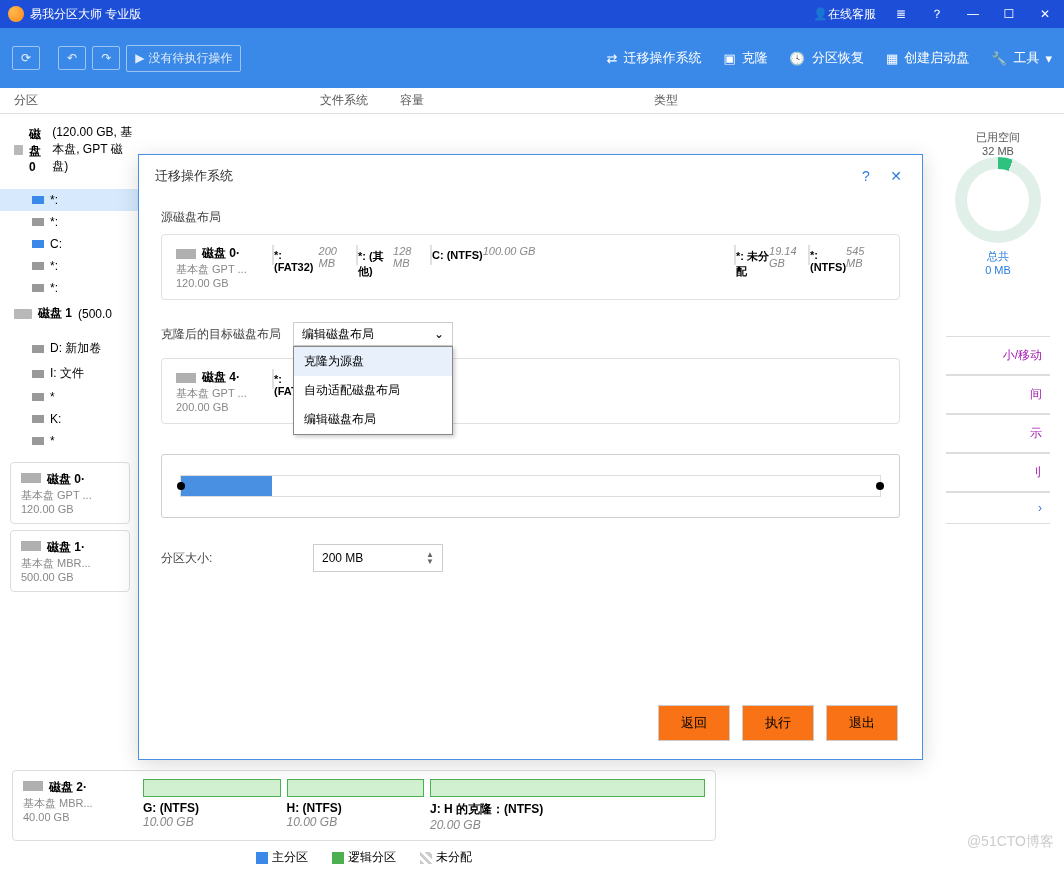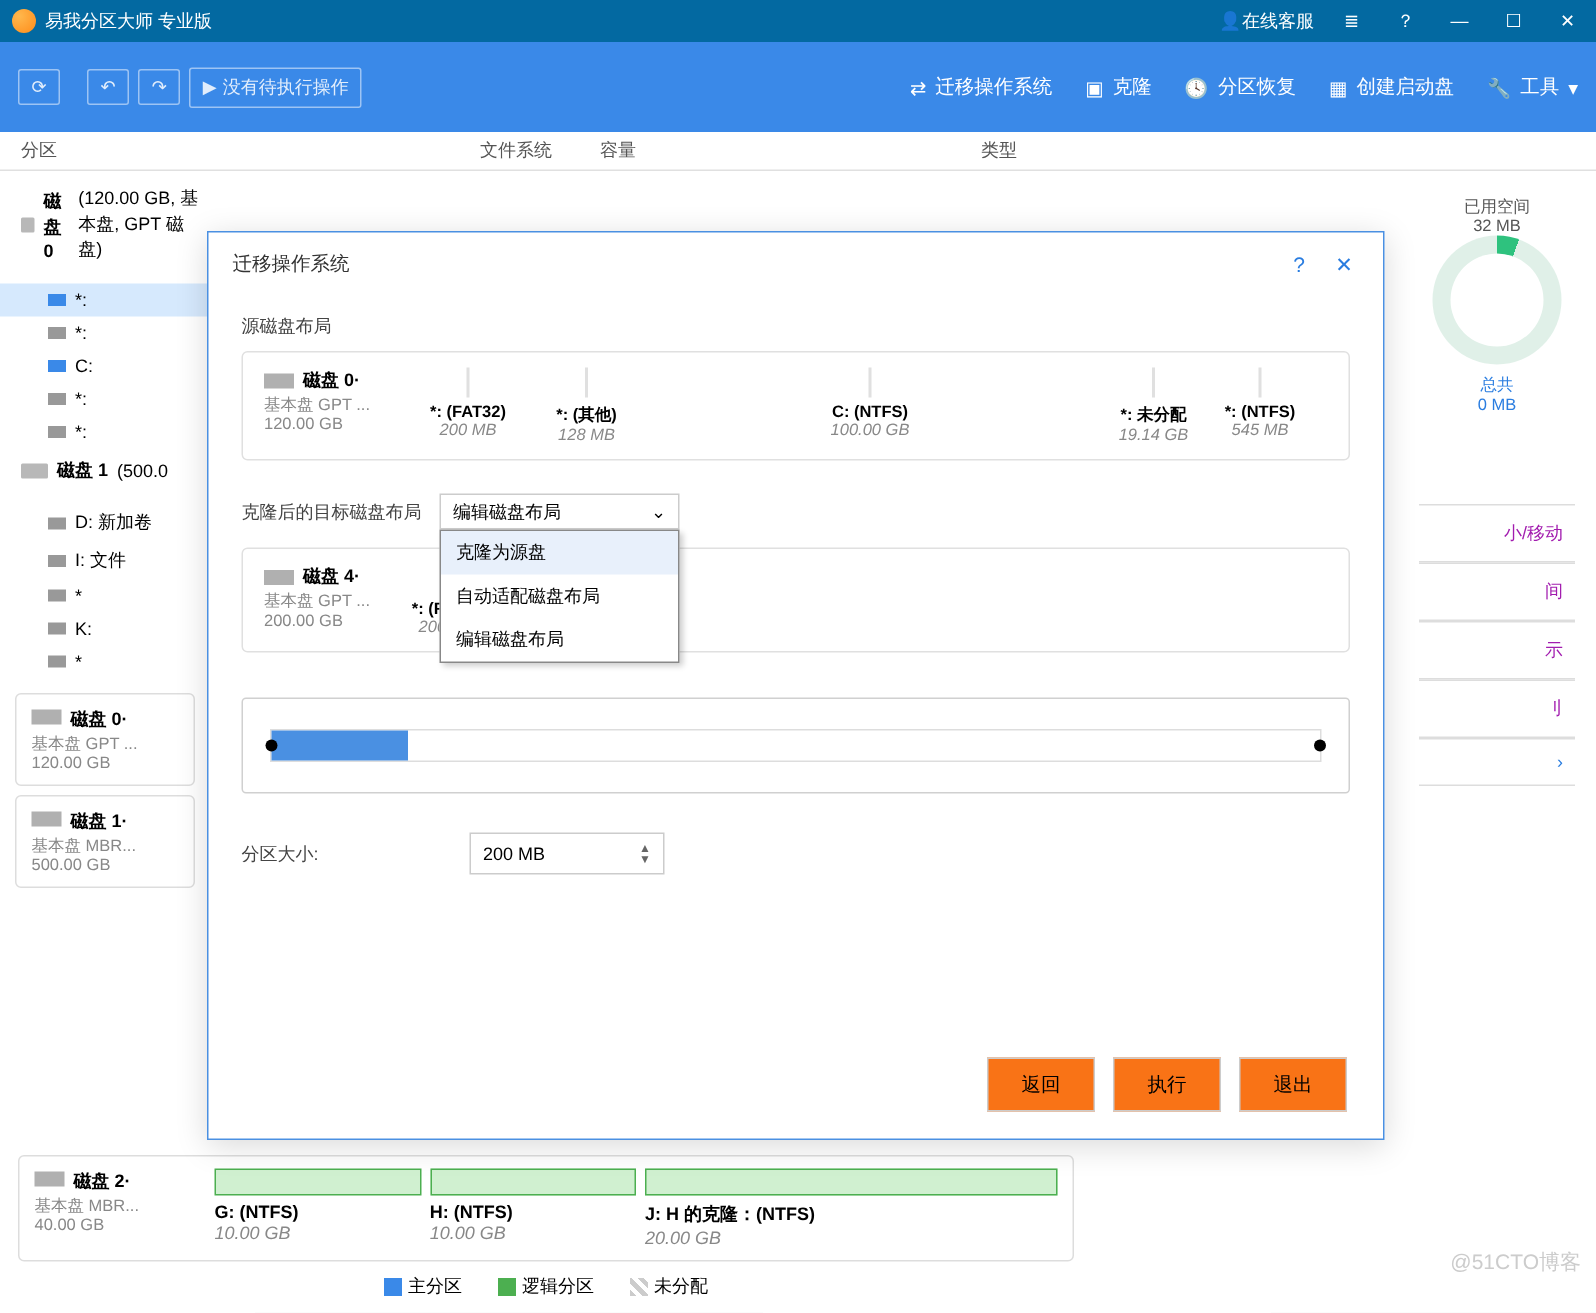--- a/index.html
+++ b/index.html
@@ -1,17 +1,17 @@
 <!DOCTYPE html>
 <html><head>
 <meta charset="utf-8">
 <style>
 * { box-sizing: border-box; margin: 0; padding: 0; }
 body { font-family: "Microsoft YaHei", sans-serif; font-size: 12px; background: #f5f5f5; width: 1064px; height: 875px; overflow: hidden; position: relative; }
-.titlebar { background: #0369a1; height: 28px; display: flex; align-items: center; color: #fff; padding: 0 8px; }
+.titlebar { background: #1d4ed8; height: 28px; display: flex; align-items: center; color: #fff; padding: 0 8px; }
 .titlebar .logo { width: 16px; height: 16px; border-radius: 50%; background: radial-gradient(circle at 30% 30%, #ffb84d, #ff8c1a); margin-right: 6px; }
 .titlebar .title { flex: 1; font-size: 12px; }
 .titlebar .right { display: flex; align-items: center; gap: 14px; }
 .titlebar .wc { width: 22px; text-align: center; cursor: default; }
 .toolbar { background: #3a89e8; height: 60px; display: flex; align-items: center; padding: 0 12px; color: #fff; }
 .toolbar .tgroup { display: flex; gap: 6px; align-items: center; }
 .toolbar .tbtn { border: 1px solid rgba(255,255,255,0.5); border-radius: 2px; padding: 4px 8px; display: flex; align-items: center; gap: 4px; color: rgba(255,255,255,0.85); font-size: 12px; }
 .toolbar .spacer { flex: 1; }
 .toolbar .act { display: flex; align-items: center; gap: 6px; margin-left: 22px; font-size: 13px; }
 .colhead { background: #fff; border-bottom: 1px solid #e0e0e0; height: 26px; display: flex; align-items: center; font-size: 12px; color: #555; }
@@ -38,21 +38,21 @@
 .modal .mtitle { font-size: 13px; font-weight: normal; flex: 1; color: #333; }
 .modal .mh { width: 20px; text-align: center; color: #2a7de0; font-size: 14px; margin-left: 10px; }
 .modal .mbody { padding: 4px 22px; }
 .sect-label { color: #444; font-size: 12px; margin: 8px 0 8px 0; }
 .diskbox { border: 1px solid #e0e0e0; border-radius: 4px; padding: 10px 14px; display: flex; gap: 12px; align-items: flex-start; }
 .diskinfo { width: 84px; }
 .diskinfo .dn { font-weight: bold; display: flex; align-items: center; gap: 6px; }
 .diskinfo .dn .di { width: 20px; height: 10px; background: #b0b0b0; }
 .diskinfo .ds { color: #888; font-size: 11px; }
 .partcols { display: flex; gap: 4px; flex: 1; }
-.partcol { display: flex; flex-direction: column; align-items: center; }
+.partcol { display: flex; flex-direction: row; }
 .partcol .bar { height: 20px; border: 1px solid #e0e0e0; display: flex; }
 .partcol .barfill { background: #3a89e8; height: 100%; }
 .partcol .bl { font-weight: bold; font-size: 11px; margin-top: 4px; }
 .partcol .bs { font-style: italic; color: #888; font-size: 11px; }
 .checker { background-image: repeating-linear-gradient(45deg,#ddd 0 4px,#fff 4px 8px); }
 .row { display: flex; align-items: center; gap: 12px; margin-top: 22px; }
 .selwrap { position: relative; }
 .selbox { border: 1px solid #ccc; width: 160px; height: 24px; display: flex; align-items: center; padding: 0 8px; justify-content: space-between; background: #fff; }
 .dropdown { position: absolute; top: 24px; left: 0; width: 160px; border: 1px solid #888; background: #fff; z-index: 10; box-shadow: 2px 2px 4px rgba(0,0,0,0.2); }
 .dropdown .opt { padding: 6px 10px; font-size: 12px; }

